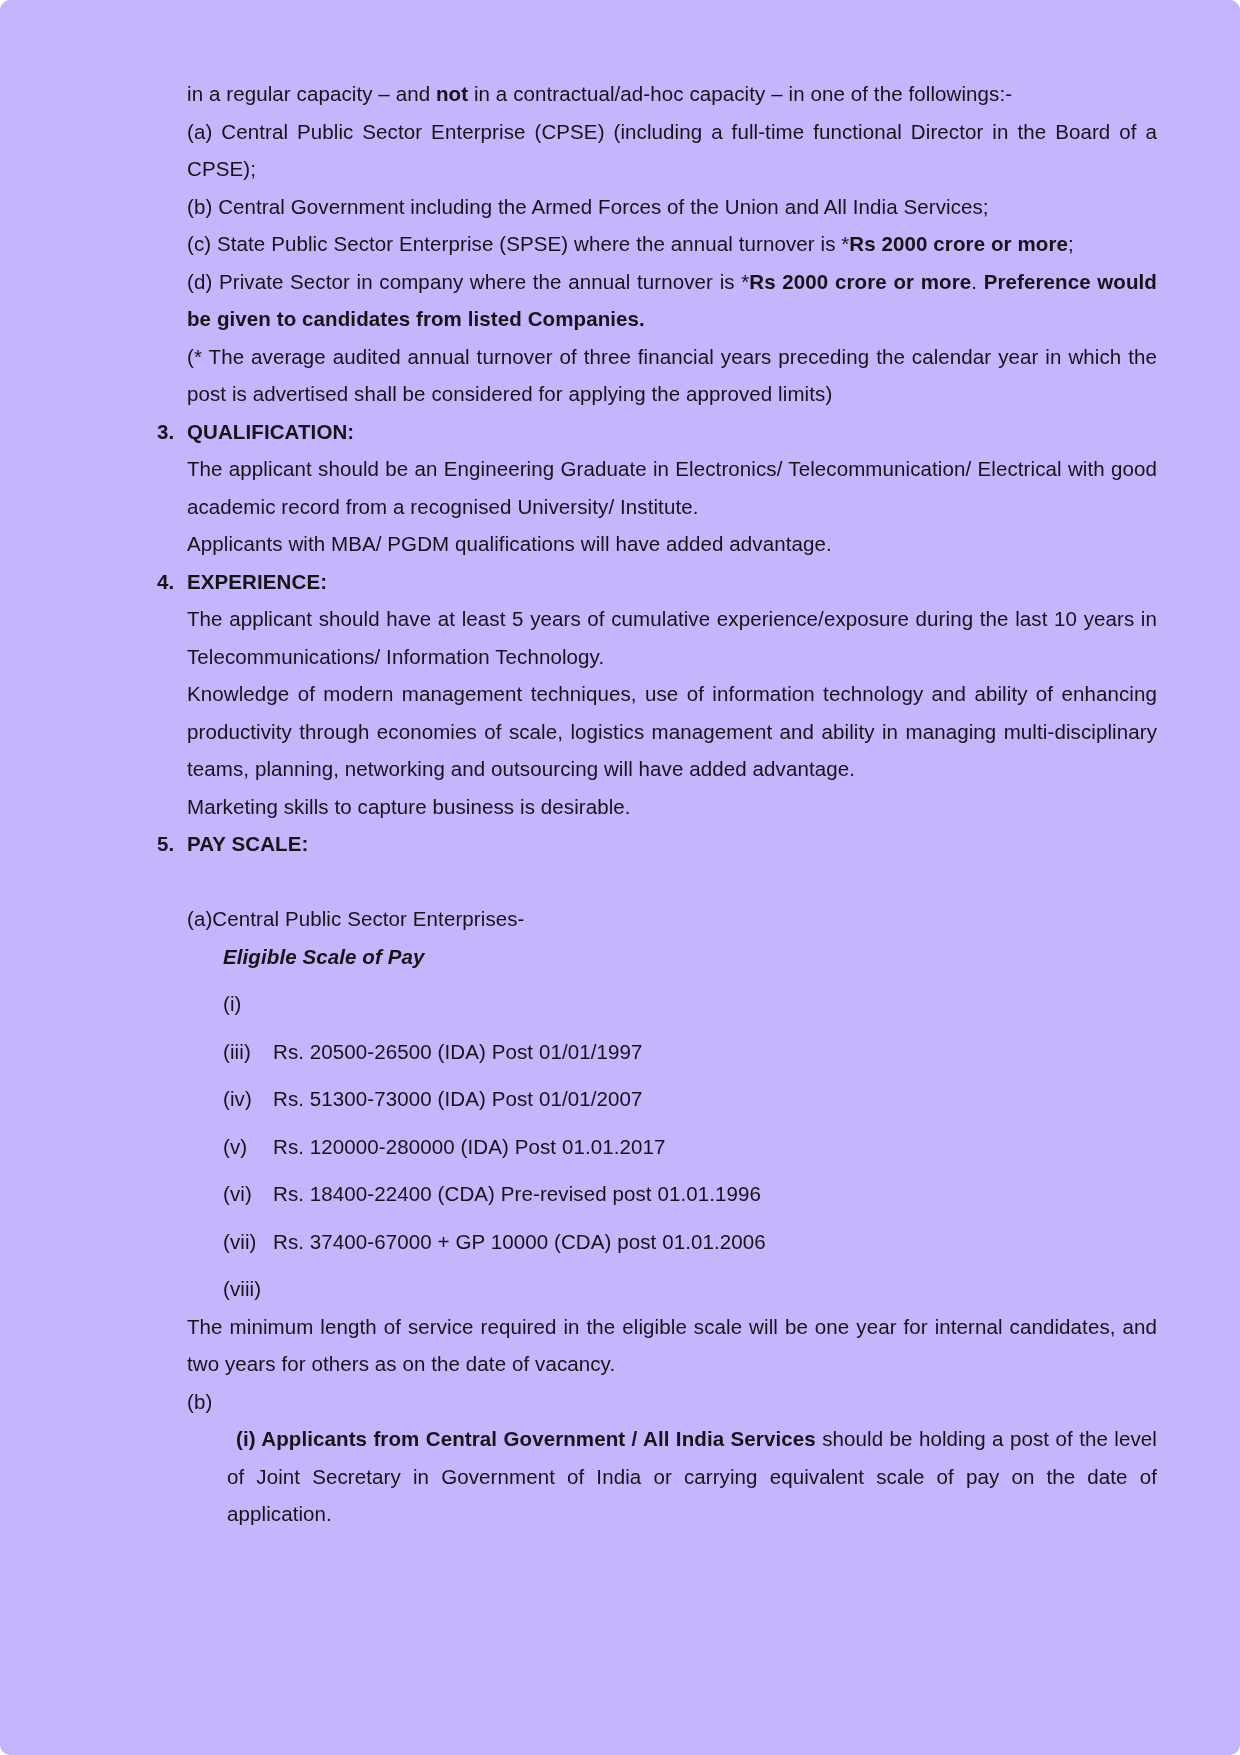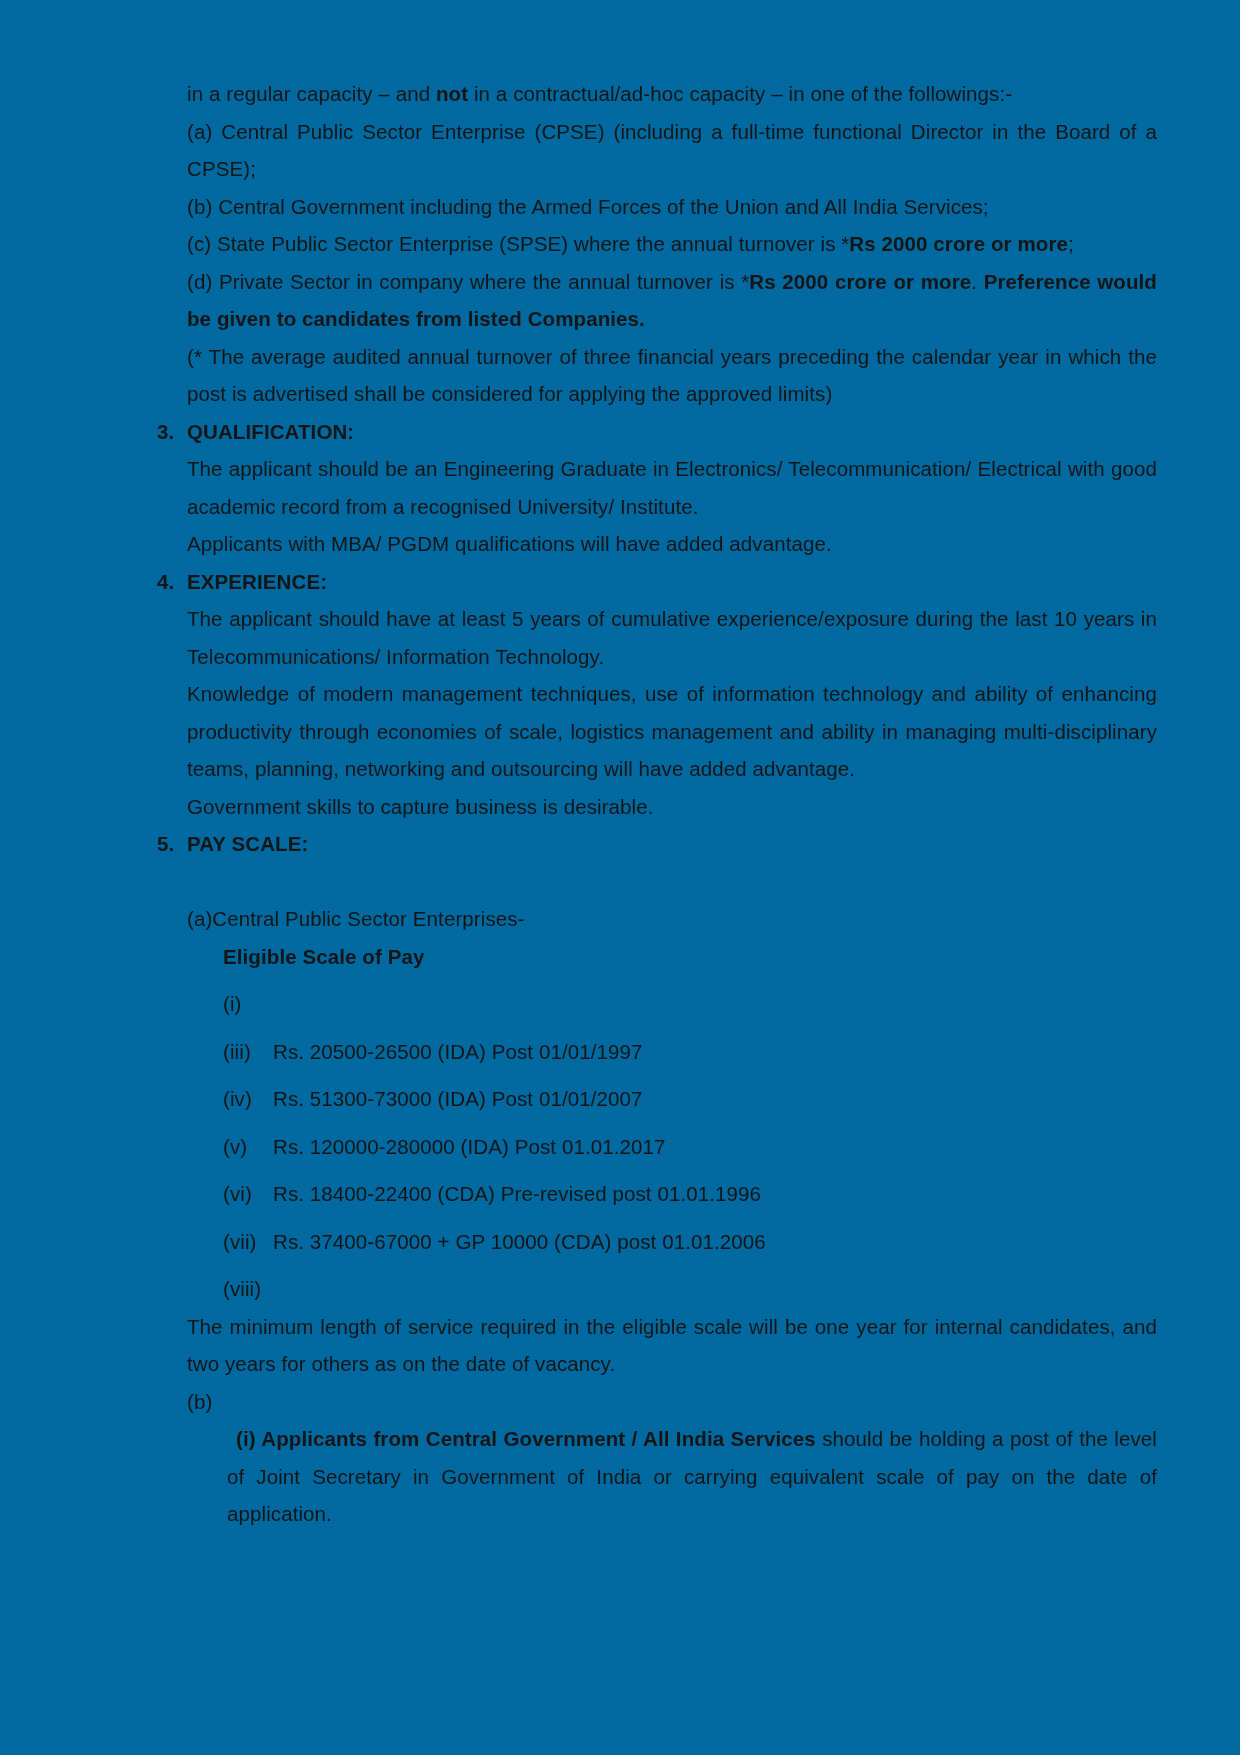--- a/index.html
+++ b/index.html
@@ -11,42 +11,43 @@
   body {
     height: 1755px;
     position: relative;
     font-family: "Liberation Sans", sans-serif;
     color: #151515;
     overflow: hidden;
   }
   .page {
     position: absolute;
     inset: 0;
-    background: #0369a1;
+    background: #c4b5fd;
+    border-radius: 10px;
   }
   .content {
     position: absolute;
     left: 187px;
     top: 75px;
     width: 970px;
     font-size: 20.5px;
     line-height: 37.5px;
     letter-spacing: 0.1px;
   }
   p { margin: 0; }
   .justify { text-align: justify; }
   b, .bold { font-weight: 700; }
   .heading {
     display: flex;
     margin-left: -30px;
     font-weight: 700;
   }
   .hnum { width: 30px; flex: 0 0 30px; }
   .sub-label { font-weight: 400; }
-  .eligible { margin-left: 36px; font-weight: 700; }
+  .eligible { margin-left: 36px; font-weight: 700; font-style: italic; }
   .blank-line { height: 37.5px; }
   .scale-row {
     display: flex;
     margin-left: 36px;
     margin-top: 10px;
   }
   .scale-row:first-of-type { margin-top: 3px; }
   .scale-num { width: 50px; flex: 0 0 50px; }
   .min-service { }
   .sub-b-para {
@@ -79,21 +80,21 @@
     </div>
     <p class="justify">The applicant should be an Engineering Graduate in Electronics/ Telecommunication/ Electrical with good academic record from a recognised University/ Institute.</p>
     <p class="justify">Applicants with MBA/ PGDM qualifications will have added advantage.</p>
 
     <div class="heading">
       <span class="hnum">4.</span>
       <span>EXPERIENCE:</span>
     </div>
     <p class="justify">The applicant should have at least 5 years of cumulative experience/exposure during the last 10 years in Telecommunications/ Information Technology.</p>
     <p class="justify">Knowledge of modern management techniques, use of information technology and ability of enhancing productivity through economies of scale, logistics management and ability in managing multi-disciplinary teams, planning, networking and outsourcing will have added advantage.</p>
-    <p class="justify">Government skills to capture business is desirable.</p>
+    <p class="justify">Marketing skills to capture business is desirable.</p>
 
     <div class="heading">
       <span class="hnum">5.</span>
       <span>PAY SCALE:</span>
     </div>
 
     <div class="blank-line"></div>
 
     <p class="sub-label">(a)Central Public Sector Enterprises-</p>
     <p class="eligible">Eligible Scale of Pay</p>

